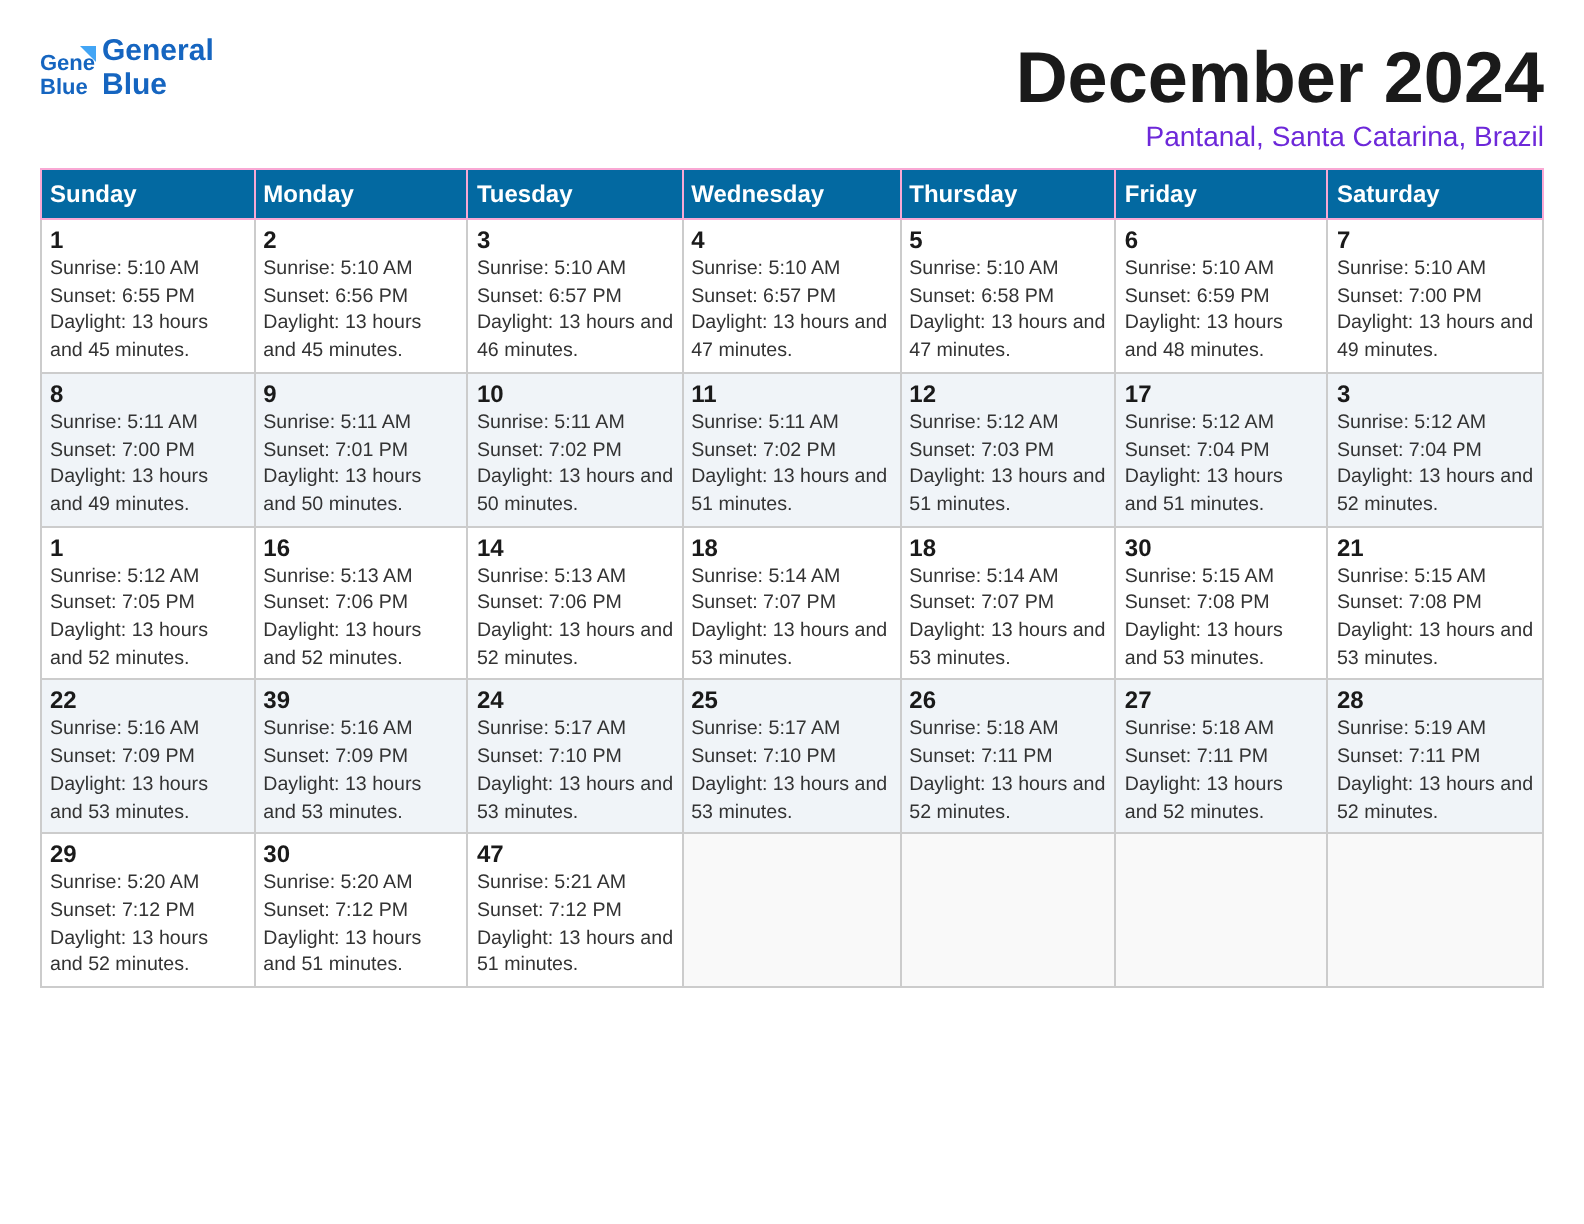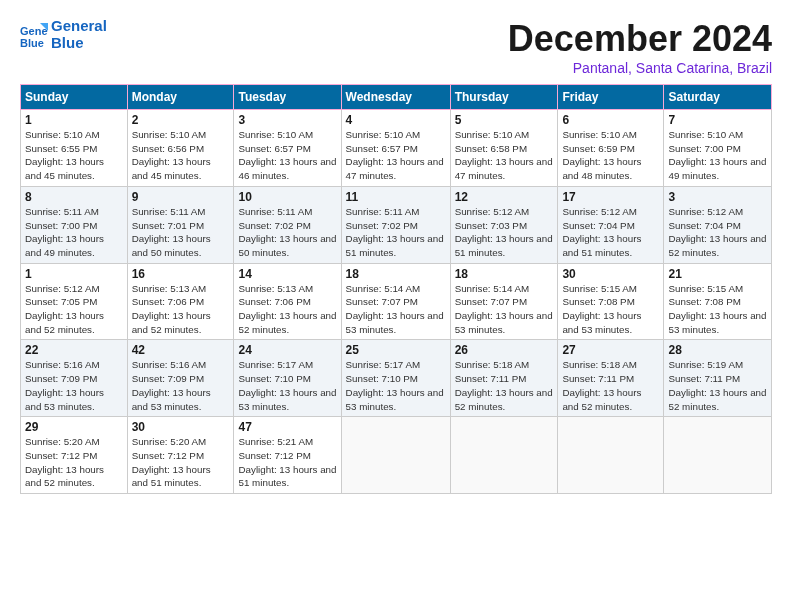--- a/index.html
+++ b/index.html
@@ -164,21 +164,21 @@
           <td><span class="day-num">18</span>
 <span class="day-info">Sunrise: 5:14 AM<br>Sunset: 7:07 PM<br>Daylight: 13 hours and 53 minutes.</span></td>
           <td><span class="day-num">30</span>
 <span class="day-info">Sunrise: 5:15 AM<br>Sunset: 7:08 PM<br>Daylight: 13 hours and 53 minutes.</span></td>
           <td><span class="day-num">21</span>
 <span class="day-info">Sunrise: 5:15 AM<br>Sunset: 7:08 PM<br>Daylight: 13 hours and 53 minutes.</span></td>
         </tr>
         <tr>
           <td><span class="day-num">22</span>
 <span class="day-info">Sunrise: 5:16 AM<br>Sunset: 7:09 PM<br>Daylight: 13 hours and 53 minutes.</span></td>
-          <td><span class="day-num">42</span>
+          <td><span class="day-num">39</span>
 <span class="day-info">Sunrise: 5:16 AM<br>Sunset: 7:09 PM<br>Daylight: 13 hours and 53 minutes.</span></td>
           <td><span class="day-num">24</span>
 <span class="day-info">Sunrise: 5:17 AM<br>Sunset: 7:10 PM<br>Daylight: 13 hours and 53 minutes.</span></td>
           <td><span class="day-num">25</span>
 <span class="day-info">Sunrise: 5:17 AM<br>Sunset: 7:10 PM<br>Daylight: 13 hours and 53 minutes.</span></td>
           <td><span class="day-num">26</span>
 <span class="day-info">Sunrise: 5:18 AM<br>Sunset: 7:11 PM<br>Daylight: 13 hours and 52 minutes.</span></td>
           <td><span class="day-num">27</span>
 <span class="day-info">Sunrise: 5:18 AM<br>Sunset: 7:11 PM<br>Daylight: 13 hours and 52 minutes.</span></td>
           <td><span class="day-num">28</span>

